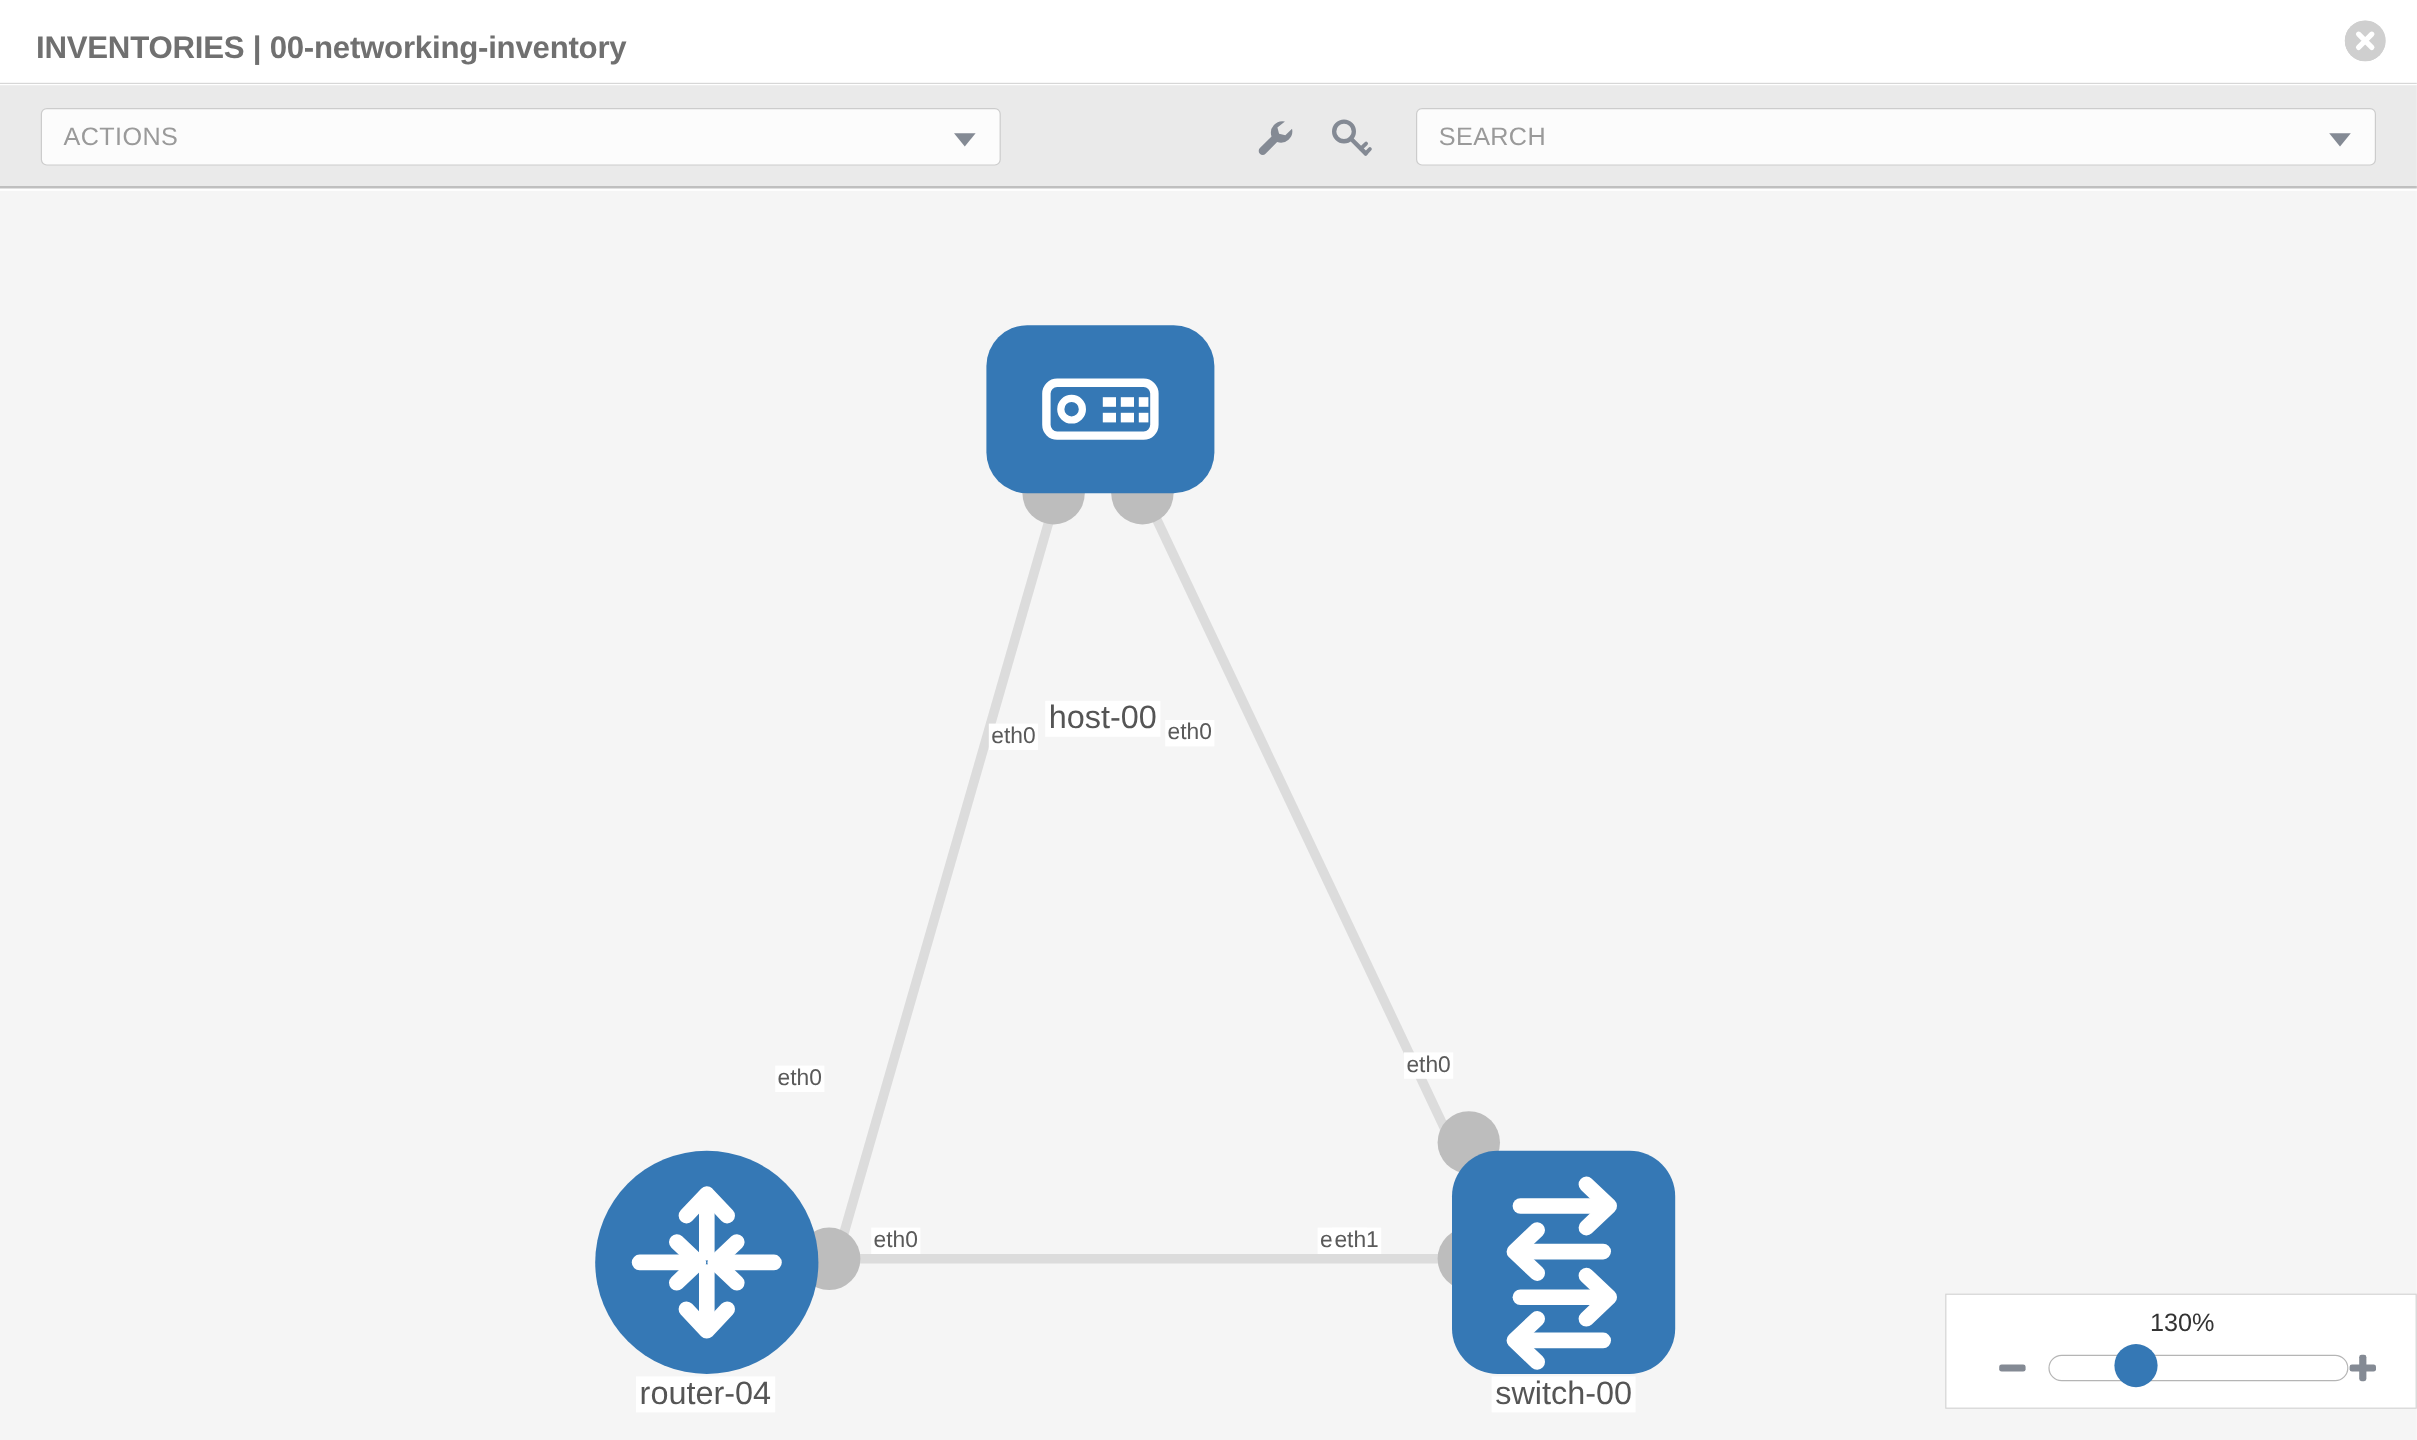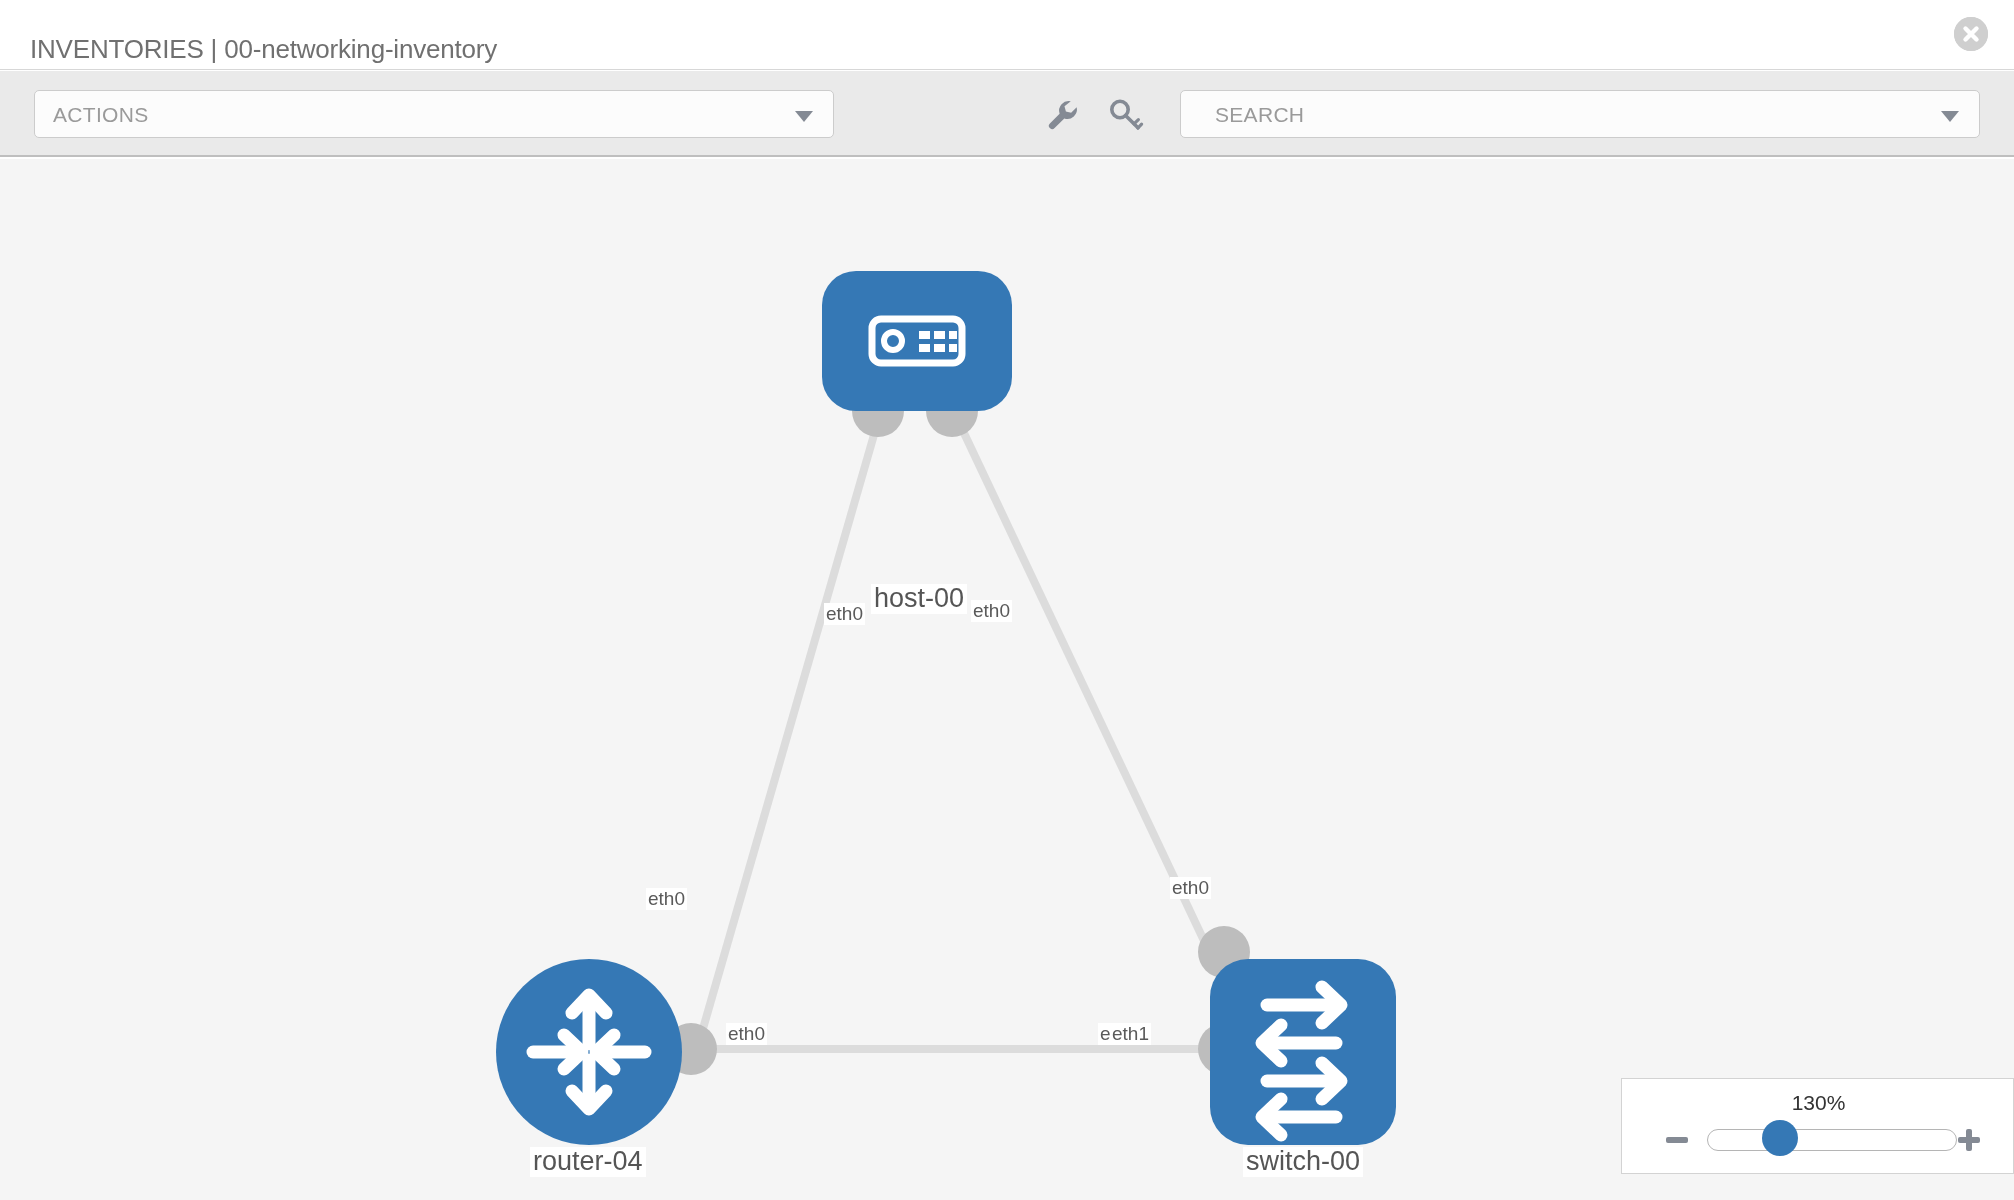--- a/index.html
+++ b/index.html
@@ -19,23 +19,23 @@
     position: absolute;
     left: 0; top: 0;
     width: 2014px;
     height: 70px;
     background: #ffffff;
     border-bottom: 1px solid #d7d7d7;
   }
   .page-title {
     position: absolute;
     left: 30px;
-    top: 34px;
+    top: 24px;
     font-size: 26px;
-    font-weight: normal;
+    font-weight: bold;
     color: #707070;
     letter-spacing: -0.2px;
     white-space: nowrap;
   }
   .close-btn {
     position: absolute;
     right: 26px;
     top: 17px;
     width: 34px;
     height: 34px;
@@ -104,21 +104,20 @@
     border-radius: 5px;
     cursor: text;
   }
   .search-box .sel-label {
     position: absolute;
     left: 18px;
     top: 12px;
     font-size: 21px;
     color: #9a9a9a;
     letter-spacing: 0.3px;
-    margin-left: 16px;
   }
 
   
   .canvas {
     position: absolute;
     left: 0; top: 159px;
     width: 2014px;
     height: 1041px;
     background: #f5f5f5;
     overflow: hidden;

